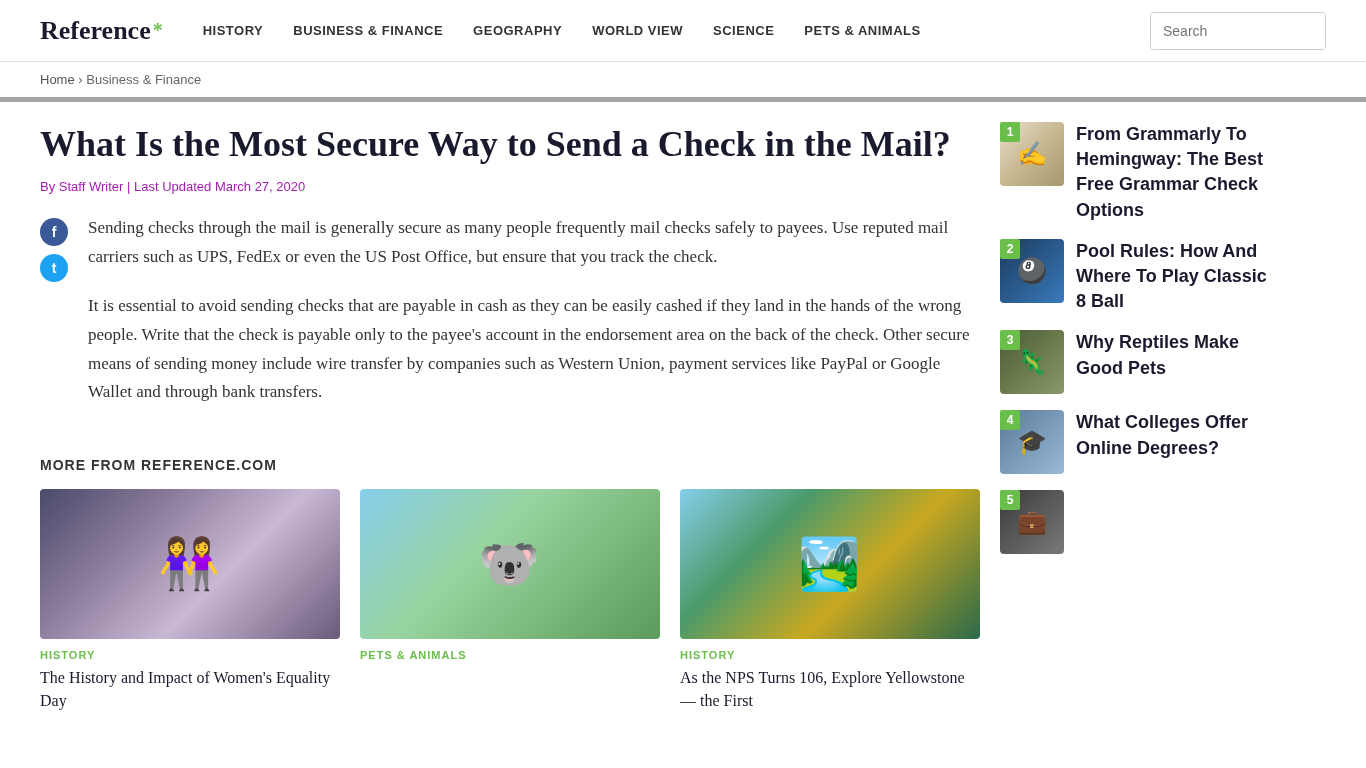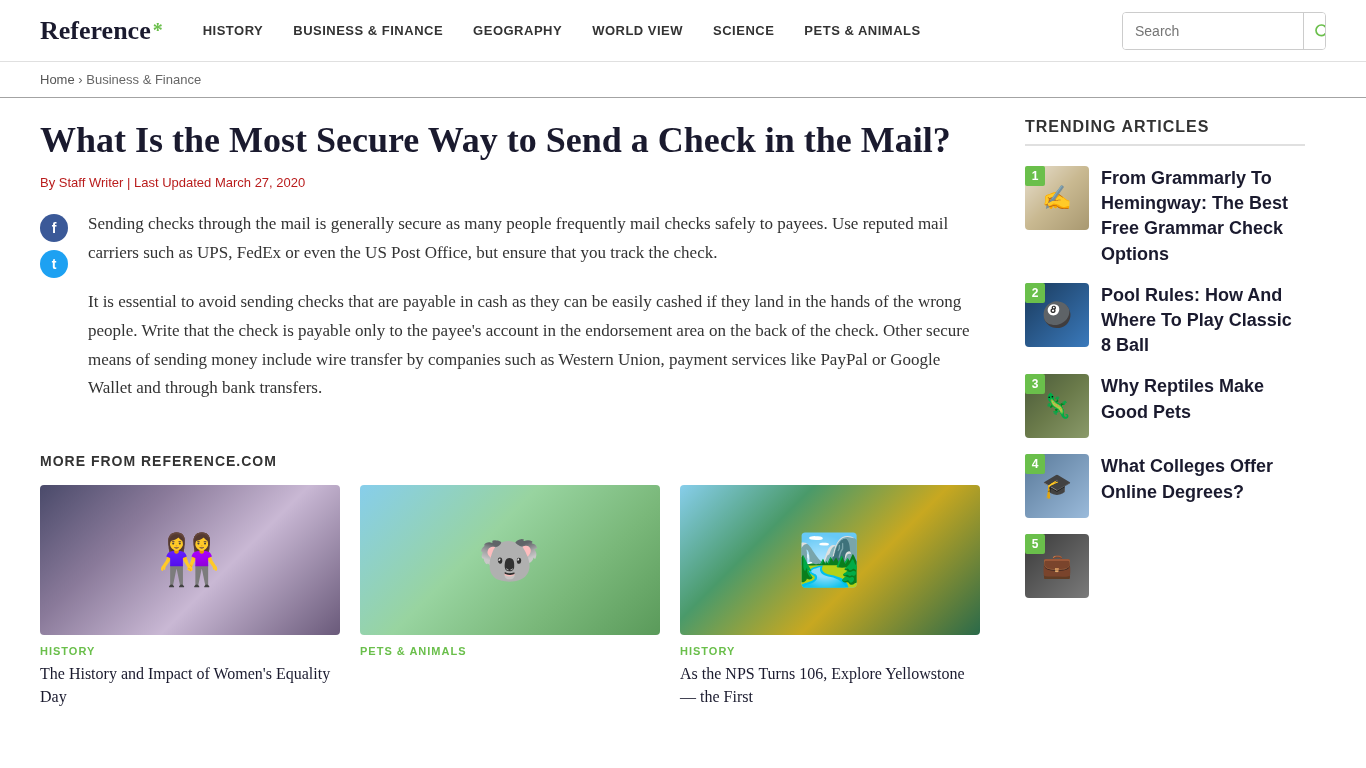--- a/index.html
+++ b/index.html
@@ -43,21 +43,21 @@
       letter-spacing: 0.5px;
       text-transform: uppercase;
     }
     .search-container {
       display: flex;
       align-items: center;
       border: 1px solid #ccc;
       border-radius: 4px;
       overflow: hidden;
       height: 38px;
-      width: 204px;
+      width: 176px;
     }
     .search-container input {
       border: none;
       outline: none;
       padding: 0 12px;
       font-size: 14px;
       width: 180px;
       height: 100%;
       font-family: Arial, sans-serif;
       color: #999;
@@ -73,30 +73,30 @@
       align-items: center;
       color: #6abf4b;
     }
 
     
     .breadcrumb {
       padding: 10px 40px;
       font-family: Arial, sans-serif;
       font-size: 13px;
       color: #666;
-      border-bottom: 1px solid #a3a3a3;
+      border-bottom: 5px solid #a3a3a3;
     }
     .breadcrumb a { color: #555; text-decoration: none; }
 
     
     .main-layout {
       display: flex;
       max-width: 1366px;
       padding: 0 40px;
-      gap: 45px;
+      gap: 20px;
     }
 
     
     .article-area {
       flex: 1;
       max-width: 940px;
       padding-top: 20px;
     }
     .article-title {
       font-family: Georgia, serif;
@@ -105,21 +105,21 @@
       color: #1a1a2e;
       line-height: 1.25;
       margin-bottom: 12px;
     }
     .article-meta {
       font-family: Arial, sans-serif;
       font-size: 13px;
       color: #666;
       margin-bottom: 20px;
     }
-    .article-meta span { color: #b91c1c; }
+    .article-meta span { color: #a21caf; }
 
     
     .social-icons {
       float: left;
       margin-right: 20px;
       display: flex;
       flex-direction: column;
       gap: 8px;
       margin-top: 4px;
     }
@@ -393,21 +393,20 @@
           <div class="card-img card-img-yellowstone"></div>
           <div class="card-category cat-history">HISTORY</div>
           <div class="card-title">As the NPS Turns 106, Explore Yellowstone — the First</div>
         </div>
 
       </div>
     </div>
   </div>
 
   <aside class="sidebar">
-    <div class="trending-title">TRENDING ARTICLES</div>
 
     <div class="trending-item">
       <div class="trending-num-img">
         <div class="thumb-grammar">
           <span>✍️</span>
         </div>
         <div class="trending-num">1</div>
       </div>
       <div class="trending-item-title">From Grammarly To Hemingway: The Best Free Grammar Check Options</div>
     </div>

